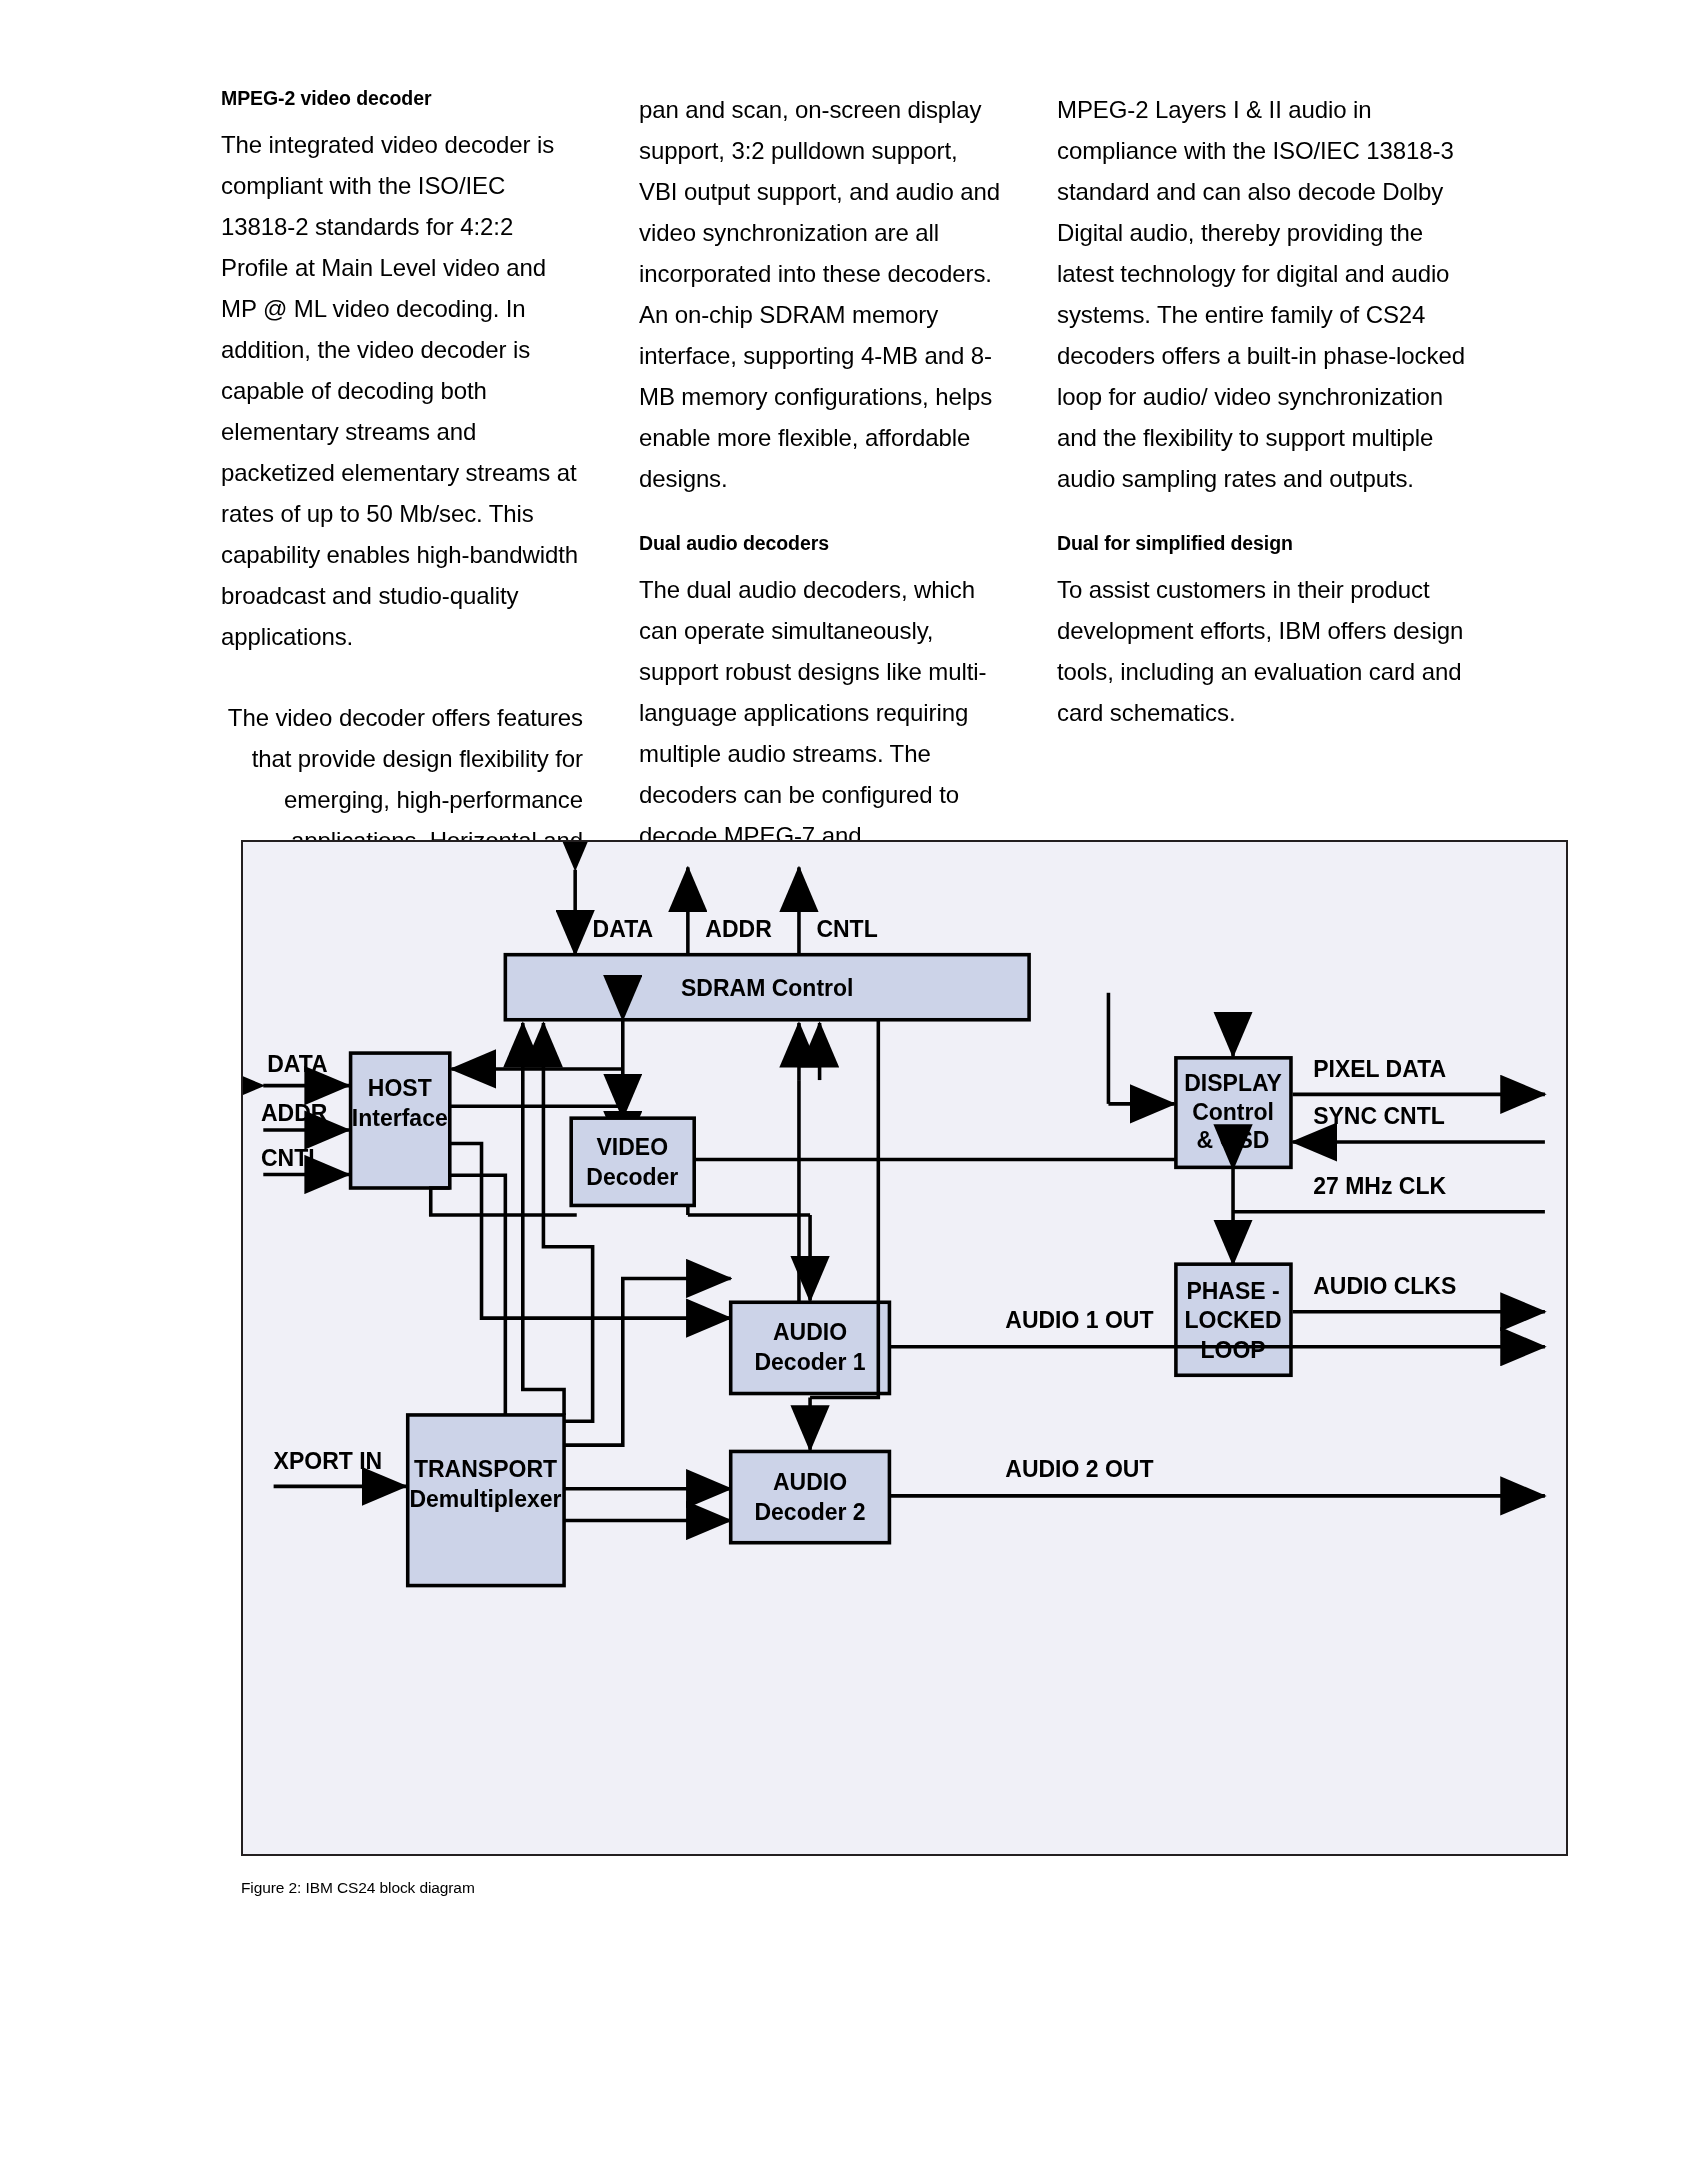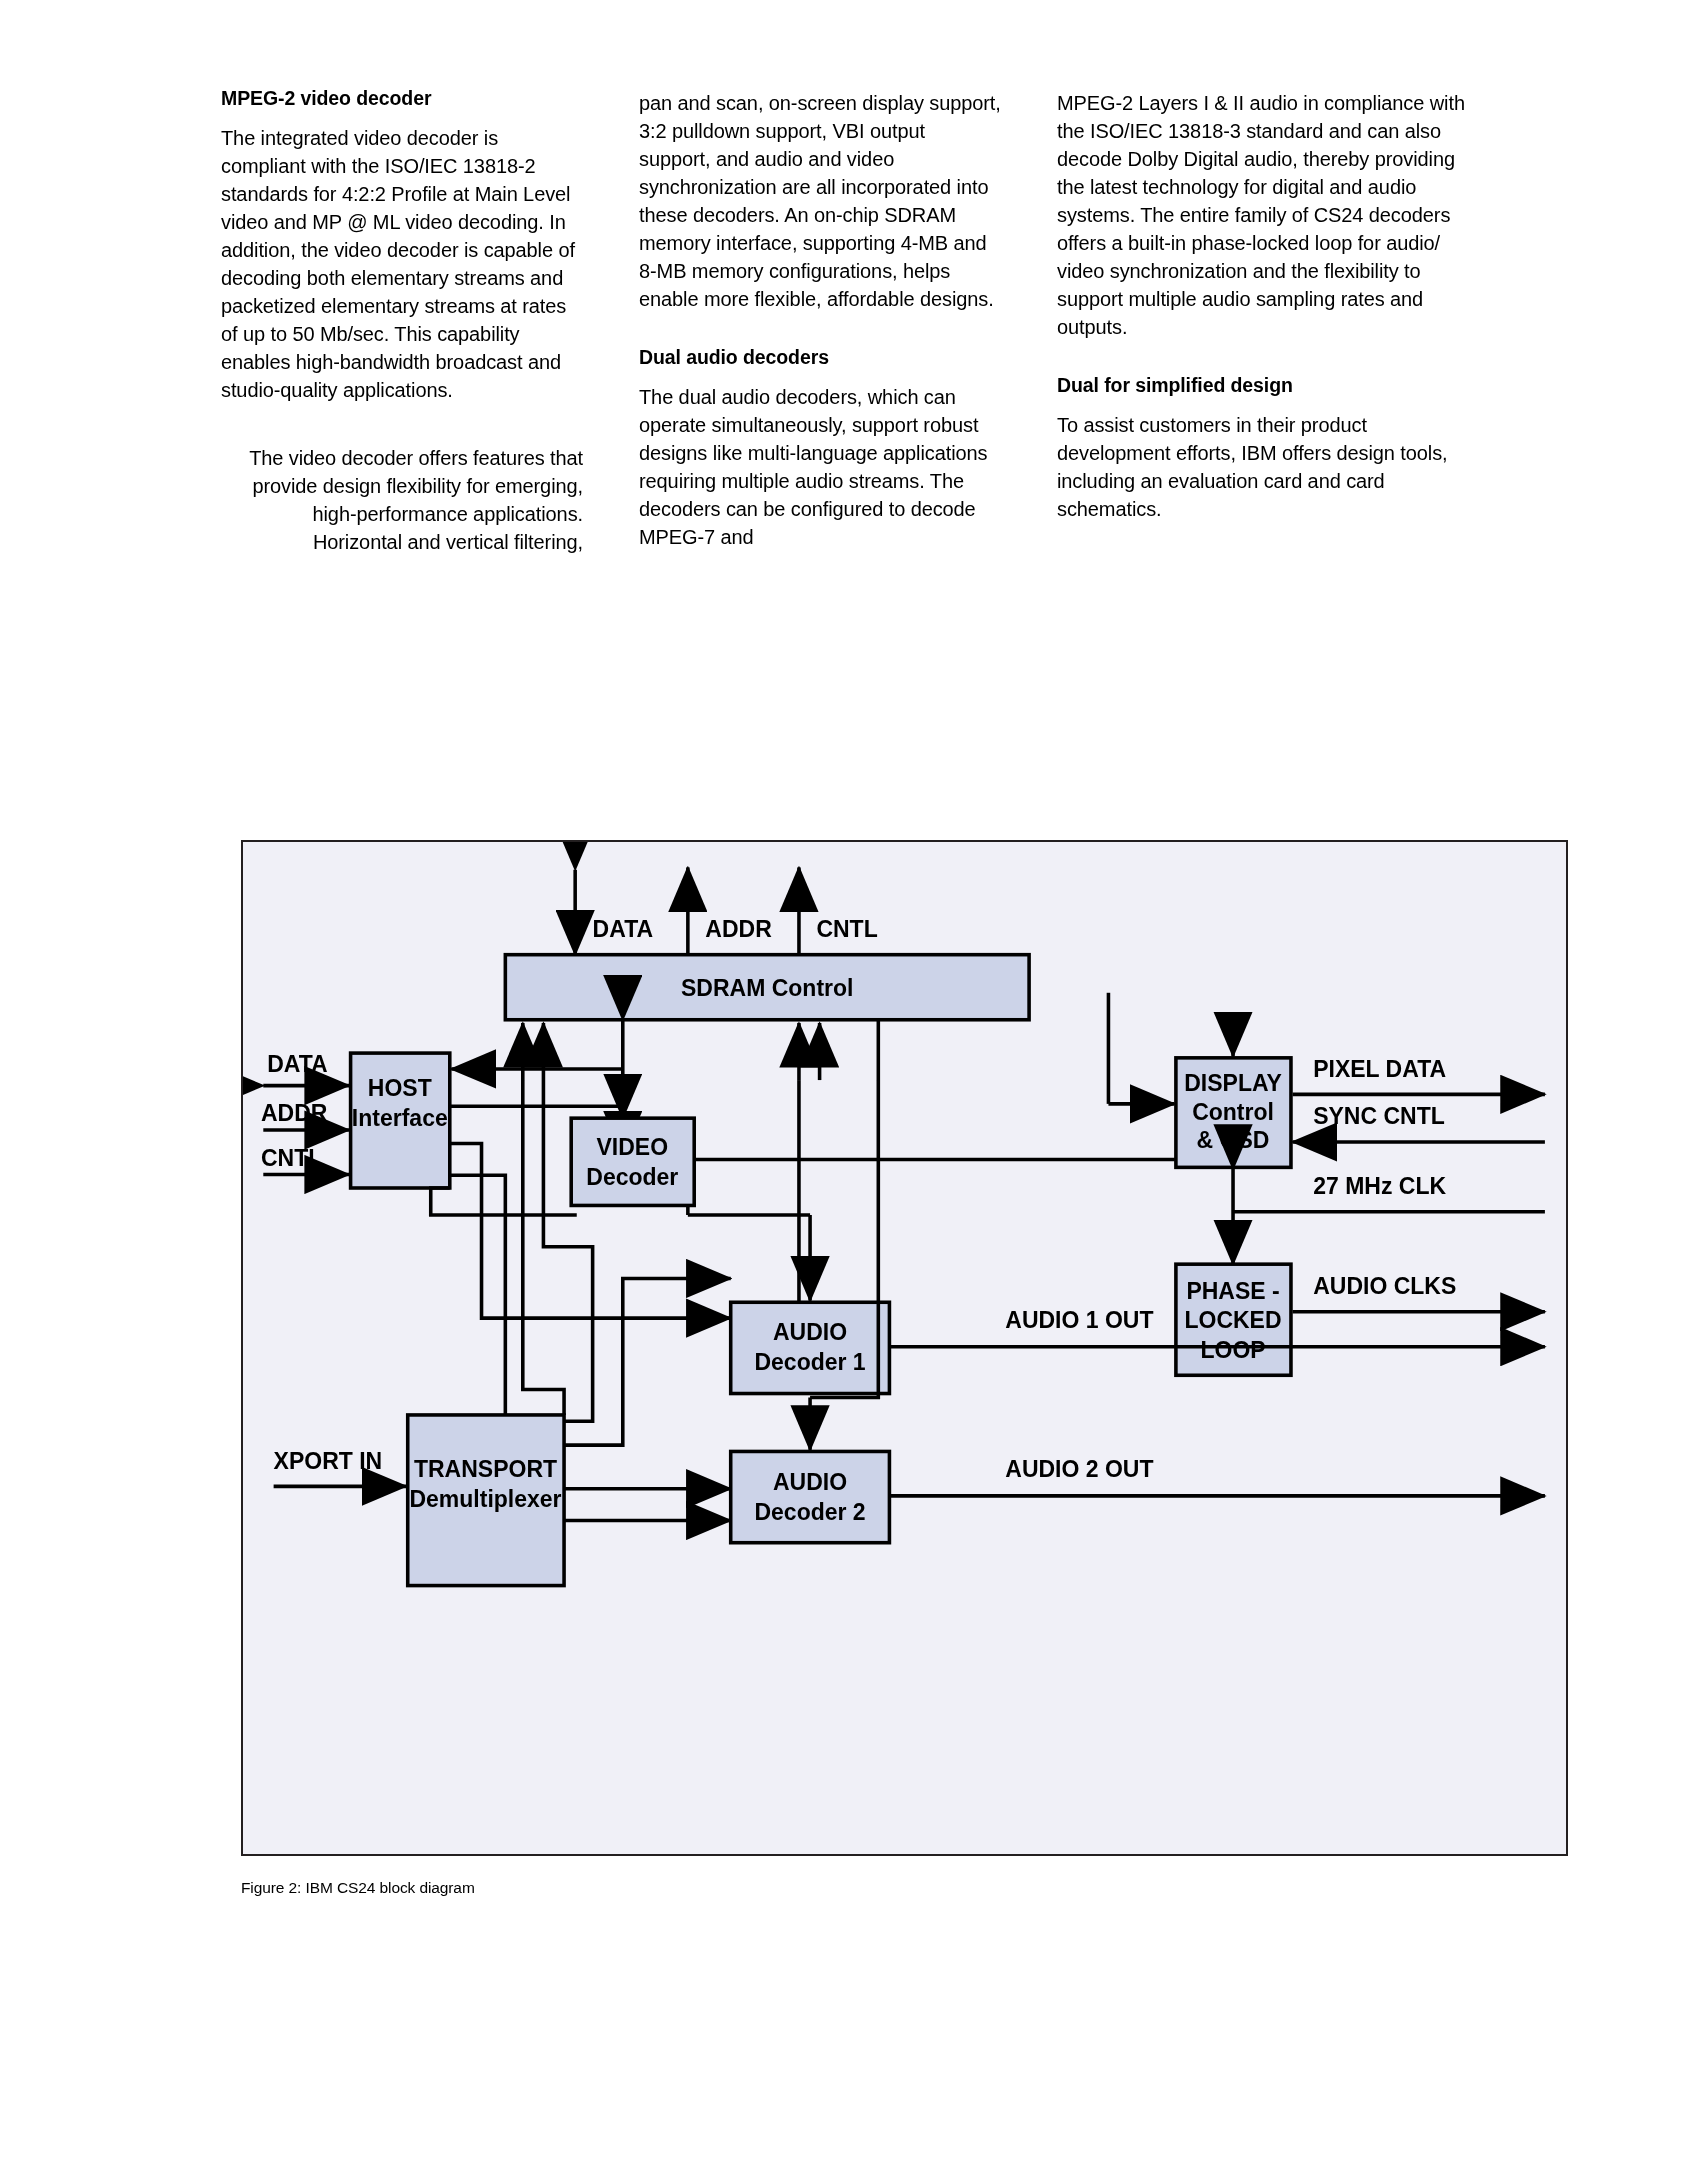--- a/index.html
+++ b/index.html
@@ -35,23 +35,23 @@
   h3.sec-head {
     font-size: 19.5px;
     font-weight: bold;
     line-height: 1.0;
     margin: 0 0 15px 0;
     letter-spacing: -0.1px;
   }
   h3.sec-head.spaced { margin-top: 35px; }
 
   p.body {
-    font-size: 20px;
+    font-size: 24px;
     font-weight: 400;
-    line-height: 28px;
+    line-height: 41px;
     margin: 0 0 0 0;
     letter-spacing: -0.1px;
   }
   p.body.gap { margin-top: 40px; text-align: right; }
 
   
   .figure-wrap {
     position: absolute;
     left: 221px;
     top: 840px;

